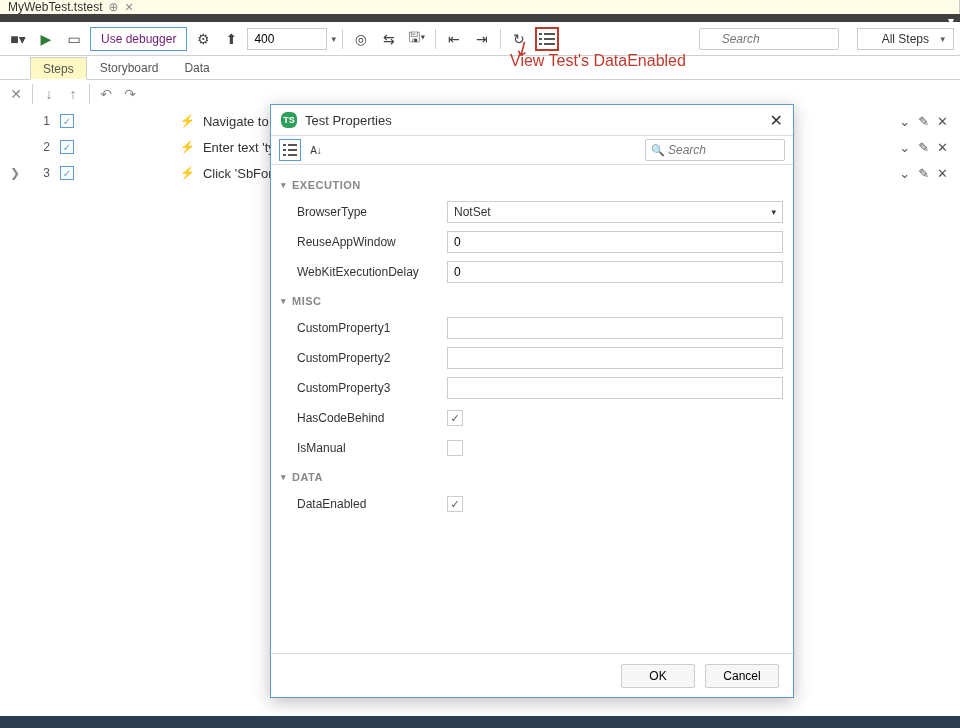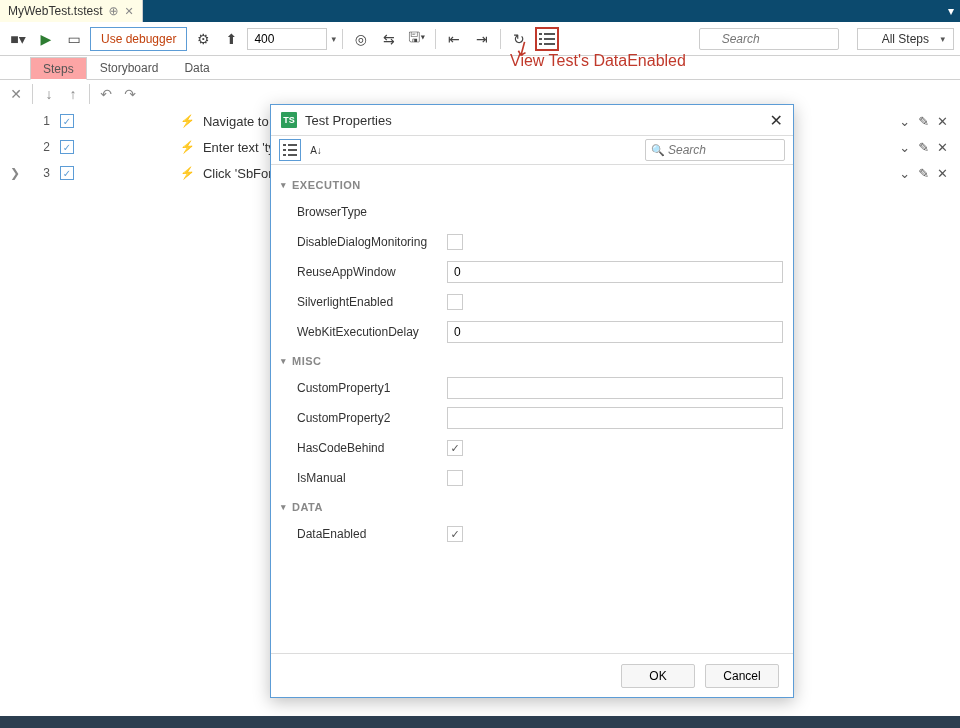--- a/index.html
+++ b/index.html
@@ -1,42 +1,42 @@
 <!DOCTYPE html>
 <html><head>
 <meta charset="utf-8">
 <style>
 * { box-sizing: border-box; margin: 0; padding: 0; }
 body { font-family: "Segoe UI", Tahoma, sans-serif; font-size: 12px; color: #333; background: #fff; width: 960px; height: 728px; overflow: hidden; position: relative; }
 
 
-.tabstrip { height: 22px; background: #0c4a6e; display: flex; align-items: stretch; }
+.tabstrip { height: 22px; background: #404040; display: flex; align-items: stretch; flex-direction: column; }
 .tab-active { background: #fffde7; padding: 0 8px; display: flex; align-items: center; gap: 6px; font-size: 12px; color: #333; border-right: 1px solid #ccc; }
 .tab-x { color: #888; font-size: 11px; cursor: pointer; }
 .tab-pin { color: #888; }
 .menu-caret { margin-left: auto; color: #fff; padding: 0 6px; display:flex; align-items:center; cursor:pointer; }
 
 
 .toolbar { height: 34px; border-bottom: 1px solid #d0d0d0; display: flex; align-items: center; padding: 0 6px; gap: 4px; }
 .tbtn { width: 24px; height: 24px; display: flex; align-items: center; justify-content: center; border: 1px solid transparent; background: transparent; cursor: pointer; color: #444; font-size: 14px; }
 .play { color: #2e7d32; font-size: 14px; }
 .sep { width: 1px; height: 20px; background: #d0d0d0; margin: 0 2px; }
-.debugger-box { border: 1px solid #5c9cd6; padding: 0 10px; height: 24px; display: flex; align-items: center; color: #c2410c; font-size: 12px; cursor:pointer; }
+.debugger-box { border: 1px solid #5c9cd6; padding: 0 10px; height: 24px; display: flex; align-items: center; color: #701a75; font-size: 12px; cursor:pointer; }
 .num-box { border: 1px solid #ccc; height: 22px; width: 80px; padding: 7px 6px; font-size: 12px; }
 .search-box { border: 1px solid #ccc; height: 22px; padding: 0 6px 0 22px; font-size: 12px; font-style: italic; color: #888; border-radius: 2px; width: 140px; position: relative; }
 .search-wrap { position: relative; display:flex; align-items:center; }
 .search-wrap::before { content: "🔍"; position: absolute; left: 6px; font-size: 11px; color: #888; }
 .allsteps { border: 1px solid #ccc; height: 22px; padding: 0 24px 0 24px; font-size: 12px; display: flex; align-items: center; position: relative; cursor:pointer; }
 .allsteps::after { content: "▾"; position: absolute; right: 8px; font-size: 9px; color: #555; }
 .highlighted { border: 2px solid #c0392b !important; }
 
 
 .subtab-row { height: 24px; border-bottom: 1px solid #d0d0d0; display: flex; align-items: stretch; padding-left: 30px; }
 .subtab { padding: 0 12px; display: flex; align-items: center; font-size: 12px; color: #555; border: 1px solid transparent; cursor:pointer; }
-.subtab.sel { border: 1px solid #d0d0d0; border-bottom-color: #fff; background: #fca5a5; position: relative; top: 1px; }
+.subtab.sel { border: 1px solid #d0d0d0; border-bottom-color: #fff; background: #fef9c3; position: relative; top: 1px; }
 
 
 .actions-row { height: 28px; display: flex; align-items: center; padding: 0 6px; gap: 4px; color: #888; }
 .ico { width: 20px; height: 20px; display:flex; align-items:center; justify-content:center; cursor:pointer; font-size: 14px; }
 
 
 .steps { position: relative; }
 .step-row { display: flex; align-items: center; height: 26px; }
 .gutter { width: 30px; display:flex; align-items:center; justify-content:center; color: #888; }
 .rownum { width: 24px; text-align: right; color: #555; font-size: 12px; padding-right: 4px; }
@@ -47,21 +47,21 @@
 .row-actions { margin-left: auto; display:flex; gap: 8px; padding-right: 12px; color:#555; }
 .row-act { cursor:pointer; font-size: 13px; }
 
 
 .annotation-arrow { position: absolute; top: 36px; left: 514px; font-size: 20px; color: #c0392b; transform: rotate(-30deg); pointer-events:none; }
 .annotation-text { position: absolute; top: 52px; left: 510px; font-size: 16px; color: #c0392b; pointer-events:none; }
 
 
 .dialog { position: absolute; top: 104px; left: 270px; width: 524px; height: 594px; background: #fff; border: 1px solid #5c9cd6; box-shadow: 0 4px 16px rgba(0,0,0,0.25); display:flex; flex-direction:column; }
 .dlg-title { height: 30px; display:flex; align-items:center; padding: 0 10px; gap: 8px; }
-.dlg-title .badge { width:16px; height:16px; background:#2e9e5b; border-radius:1px; display:flex; align-items:center; justify-content:center; color:#fff; font-size:9px; font-weight:bold; }
+.dlg-title .badge { width:16px; height:16px; background:#2e9e5b; border-radius:6px; display:flex; align-items:center; justify-content:center; color:#fff; font-size:9px; font-weight:bold; }
 .dlg-title-text { font-size: 13px; color:#333; }
 .dlg-close { margin-left:auto; cursor:pointer; font-size:16px; color:#333; }
 .dlg-sub { padding: 8px 12px 10px; font-size: 15px; color:#555; }
 .dlg-toolbar { height: 30px; border-top:1px solid #dcdcdc; border-bottom:1px solid #dcdcdc; display:flex; align-items:center; padding:0 8px; gap:4px; }
 .dlg-toolbar .tb { width:22px; height:22px; display:flex; align-items:center; justify-content:center; cursor:pointer; border:1px solid transparent; }
 .dlg-toolbar .tb.sel { border:1px solid #5c9cd6; }
 .dlg-search { margin-left:auto; border:1px solid #ccc; border-radius:2px; height:22px; width:140px; padding:0 6px 0 22px; font-style:italic; color:#888; font-size:12px; }
 .dlg-search-wrap { margin-left:auto; position:relative; display:flex; align-items:center; }
 .dlg-search-wrap::before { content:"🔍"; position:absolute; left:6px; font-size:11px; color:#888; }
 
@@ -222,56 +222,53 @@
 
   <div class="prop-body">
 
     <div class="cat">
         <span class="caret">▾</span>
         <span>EXECUTION</span>
       </div>
 
     <div class="prop-row">
       <div class="prop-label">BrowserType</div>
-    </div>
-    <div class="prop-row">
-      <div class="prop-label">DisableDialogMonitoring</div>
-      <div class="prop-ctrl">
-          <div class="prop-check"></div>
+      <div class="prop-ctrl">
+          <div class="prop-select">
+            <span>NotSet</span>
+          </div>
         </div>
     </div>
     <div class="prop-row">
       <div class="prop-label">ReuseAppWindow</div>
       <div class="prop-ctrl"><input class="prop-input" value="0" style=""></div>
-    </div>
-    <div class="prop-row">
-      <div class="prop-label">SilverlightEnabled</div>
-      <div class="prop-ctrl">
-          <div class="prop-check"></div>
-        </div>
     </div>
     <div class="prop-row">
       <div class="prop-label">WebKitExecutionDelay</div>
       <div class="prop-ctrl"><input class="prop-input" value="0" style=""></div>
     </div>
 
     <div class="cat">
         <span class="caret">▾</span>
         <span>MISC</span>
       </div>
 
     <div class="prop-row">
       <div class="prop-label">CustomProperty1</div>
       <div class="prop-ctrl"><input class="prop-input" value="" style=""></div>
     </div>
     <div class="prop-row">
       <div class="prop-label">CustomProperty2</div>
       <div class="prop-ctrl"><input class="prop-input" value="" style=""></div>
     </div>
     <div class="prop-row">
+      <div class="prop-label">CustomProperty3</div>
+      <div class="prop-ctrl"><input class="prop-input" value="" style=""></div>
+    </div>
+    <div class="prop-row">
       <div class="prop-label">HasCodeBehind</div>
       <div class="prop-ctrl">
           <div class="prop-check">✓</div>
         </div>
     </div>
     <div class="prop-row">
       <div class="prop-label">IsManual</div>
       <div class="prop-ctrl">
           <div class="prop-check"></div>
         </div>

